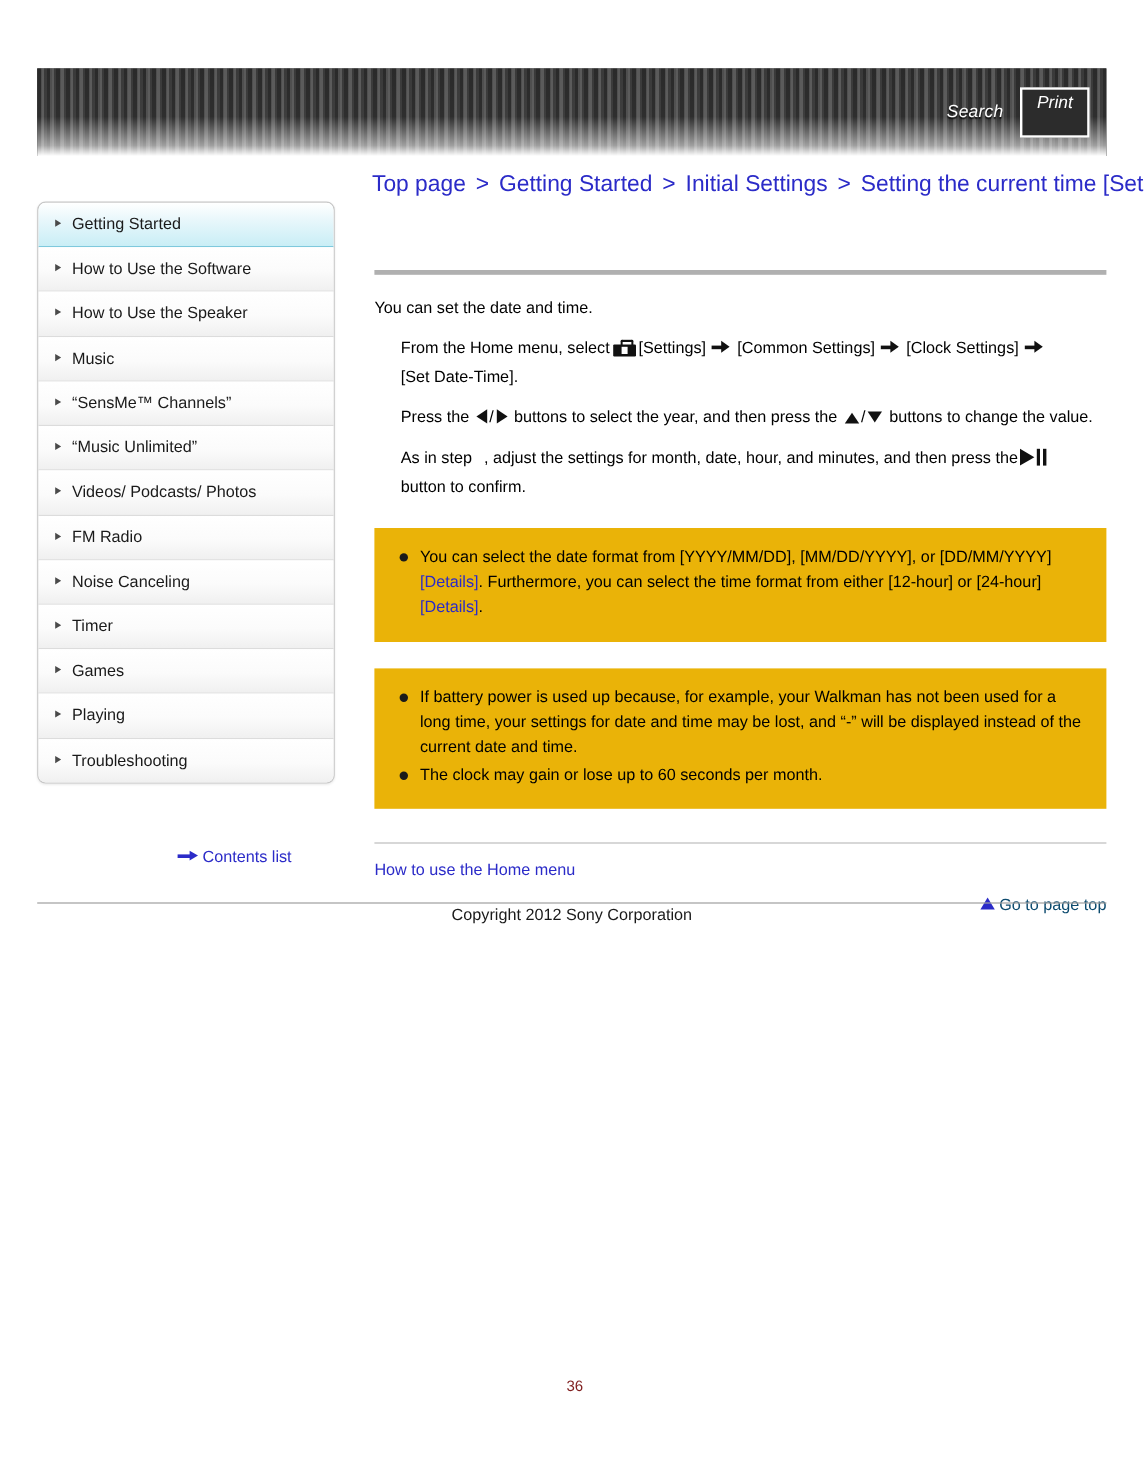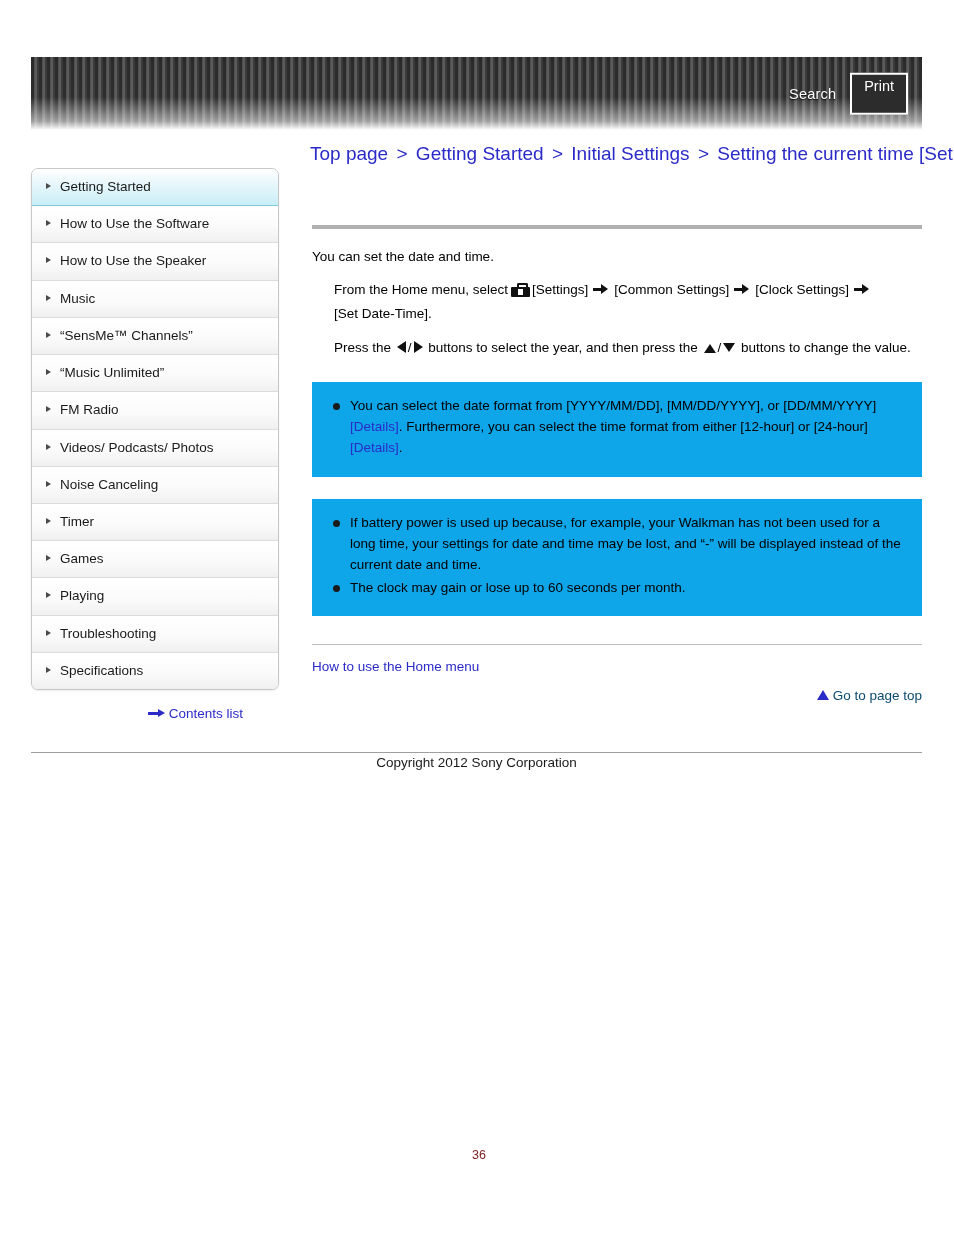--- a/index.html
+++ b/index.html
@@ -30,20 +30,21 @@
         rgba(255,255,255,0.00) 0%,
         rgba(255,255,255,0.02) 55%,
         rgba(255,255,255,0.55) 88%,
         rgba(255,255,255,1) 100%),
       repeating-linear-gradient(to right,
         #2a2a2a 0px, #2a2a2a 3px,
         #4e4e4e 3px, #4e4e4e 4px,
         #5a5a5a 4px, #5a5a5a 6px,
         #3a3a3a 6px, #3a3a3a 8px);
     overflow: hidden;
+    font-style: italic;
   }
   #header-controls {
     position: absolute;
     right: 14px;
     top: 50%;
     transform: translateY(-50%);
     display: flex;
     align-items: center;
     gap: 14px;
   }
@@ -261,21 +262,21 @@
   .pp-bars {
     position: absolute;
     right: 0; top: 0;
     width: 8px; height: 14px;
     background: linear-gradient(to right, #111 0 3px, #fff 3px 5px, #111 5px 8px);
   }
 
   
   .note-box {
     margin-top: 22px;
-    background: #0ea5e9;
+    background: #eab308;
     padding: 14px 18px 16px 18px;
   }
   .note-box ul {
     margin: 0;
     padding: 0;
     list-style: none;
   }
   .note-box li {
     position: relative;
     padding-left: 20px;
@@ -388,49 +389,45 @@
   <div class="side-item">
     <span class="side-arrow"></span>
     <span>“SensMe™ Channels”</span>
   </div>
   <div class="side-item">
     <span class="side-arrow"></span>
     <span>“Music Unlimited”</span>
   </div>
   <div class="side-item">
     <span class="side-arrow"></span>
+    <span>Videos/ Podcasts/ Photos</span>
+  </div>
+  <div class="side-item">
+    <span class="side-arrow"></span>
     <span>FM Radio</span>
   </div>
   <div class="side-item">
     <span class="side-arrow"></span>
-    <span>Videos/ Podcasts/ Photos</span>
-  </div>
-  <div class="side-item">
-    <span class="side-arrow"></span>
     <span>Noise Canceling</span>
   </div>
   <div class="side-item">
     <span class="side-arrow"></span>
     <span>Timer</span>
   </div>
   <div class="side-item">
     <span class="side-arrow"></span>
     <span>Games</span>
   </div>
   <div class="side-item">
     <span class="side-arrow"></span>
     <span>Playing</span>
   </div>
   <div class="side-item">
     <span class="side-arrow"></span>
     <span>Troubleshooting</span>
-  </div>
-  <div class="side-item">
-    <span class="side-arrow"></span>
-    <span>Specifications</span>
   </div>
 </div>
 
 <div id="contents-list-row">
   <span class="arrow-right-icon"></span><span class="cl-link">Contents list</span>
 </div>
 
 <div id="main">
 
   <div id="top-rule"></div>
@@ -443,20 +440,24 @@
   </div>
 
   <div class="step">
     <span>Press the</span>
     <span class="icon-tri left"></span><span>/</span><span class="icon-tri right"></span>
     <span>buttons to select the year, and then press the</span>
     <span class="icon-tri up"></span><span>/</span><span class="icon-tri down"></span>
     <span>buttons to change the value.</span>
   </div>
 
+  <div class="step">
+    <span>As in step</span><span class="step-gap"></span><span>, adjust the settings for month, date, hour, and minutes, and then press the</span><span class="icon-playpause"><span class="pp-bars"></span></span><br>
+    <span>button to confirm.</span>
+  </div>
 
   <div class="note-box">
     <ul>
       <li>
         <span>You can select the date format from [YYYY/MM/DD], [MM/DD/YYYY], or [DD/MM/YYYY]</span>
         <span class="lnk">[Details]</span><span>. Furthermore, you can select the time format from either [12-hour] or [24-hour]</span>
         <span class="lnk">[Details]</span><span>.</span>
       </li>
     </ul>
   </div>

